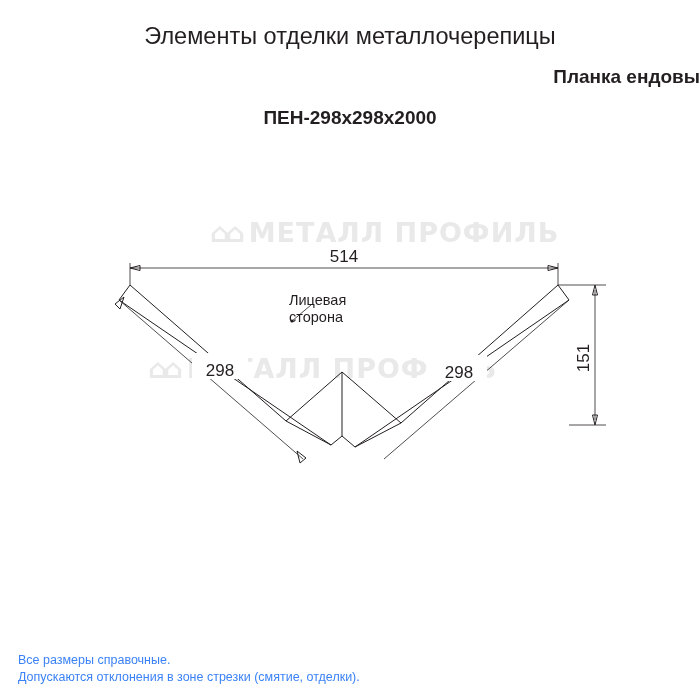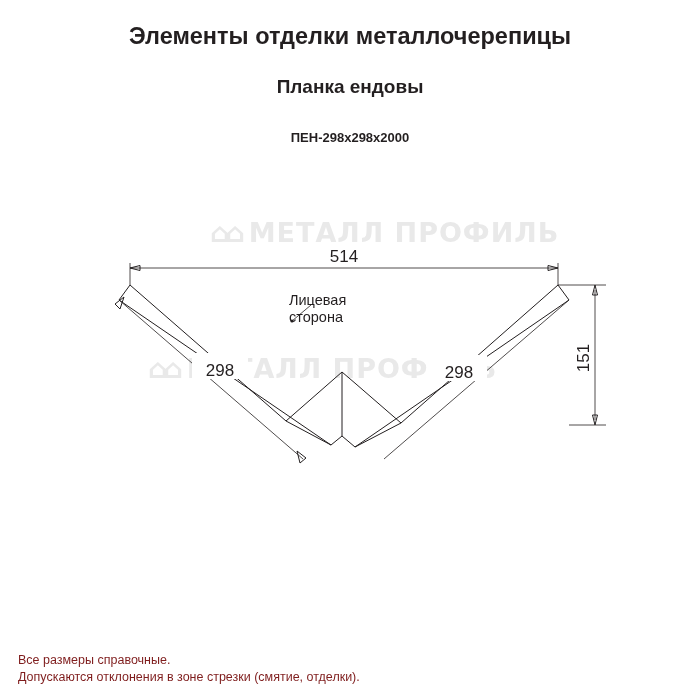--- a/index.html
+++ b/index.html
@@ -22,33 +22,34 @@
   }
   .title-block {
     position: absolute;
     top: 22px;
     left: 0;
     width: 700px;
     text-align: center;
   }
   .main-title {
     font-size: 23.5px;
-    font-weight: bold;
+    font-weight: normal;
     letter-spacing: 0px;
     line-height: 28px;
   }
   .sub-title {
-    margin-top: 24px;
+    margin-top: 14px;
     font-size: 19px;
     font-weight: bold;
     line-height: 25px;
+    text-align: right;
   }
   .code-title {
-    margin-top: 27px;
-    font-size: 13px;
+    margin-top: 17px;
+    font-size: 19px;
     font-weight: bold;
     line-height: 24px;
   }
   .drawing {
     position: absolute;
     top: 195px;
     left: 0;
     width: 700px;
     height: 320px;
     padding-left: 6px;
@@ -79,21 +80,21 @@
     letter-spacing: -4px;
   }
   .wm1 { top: 22px; left: 210px; }
   .wm2 { top: 158px; left: 148px; }
   .footer {
     position: absolute;
     left: 18px;
     bottom: 14px;
     font-size: 12.5px;
     line-height: 17px;
-    color: #7f1d1d;
+    color: #3b82f6;
   }
   .dim-text {
     font-family: "Liberation Sans", sans-serif;
     font-size: 17px;
     fill: #231f20;
   }
   .label-text {
     font-family: "Liberation Sans", sans-serif;
     font-size: 14.5px;
     fill: #231f20;

